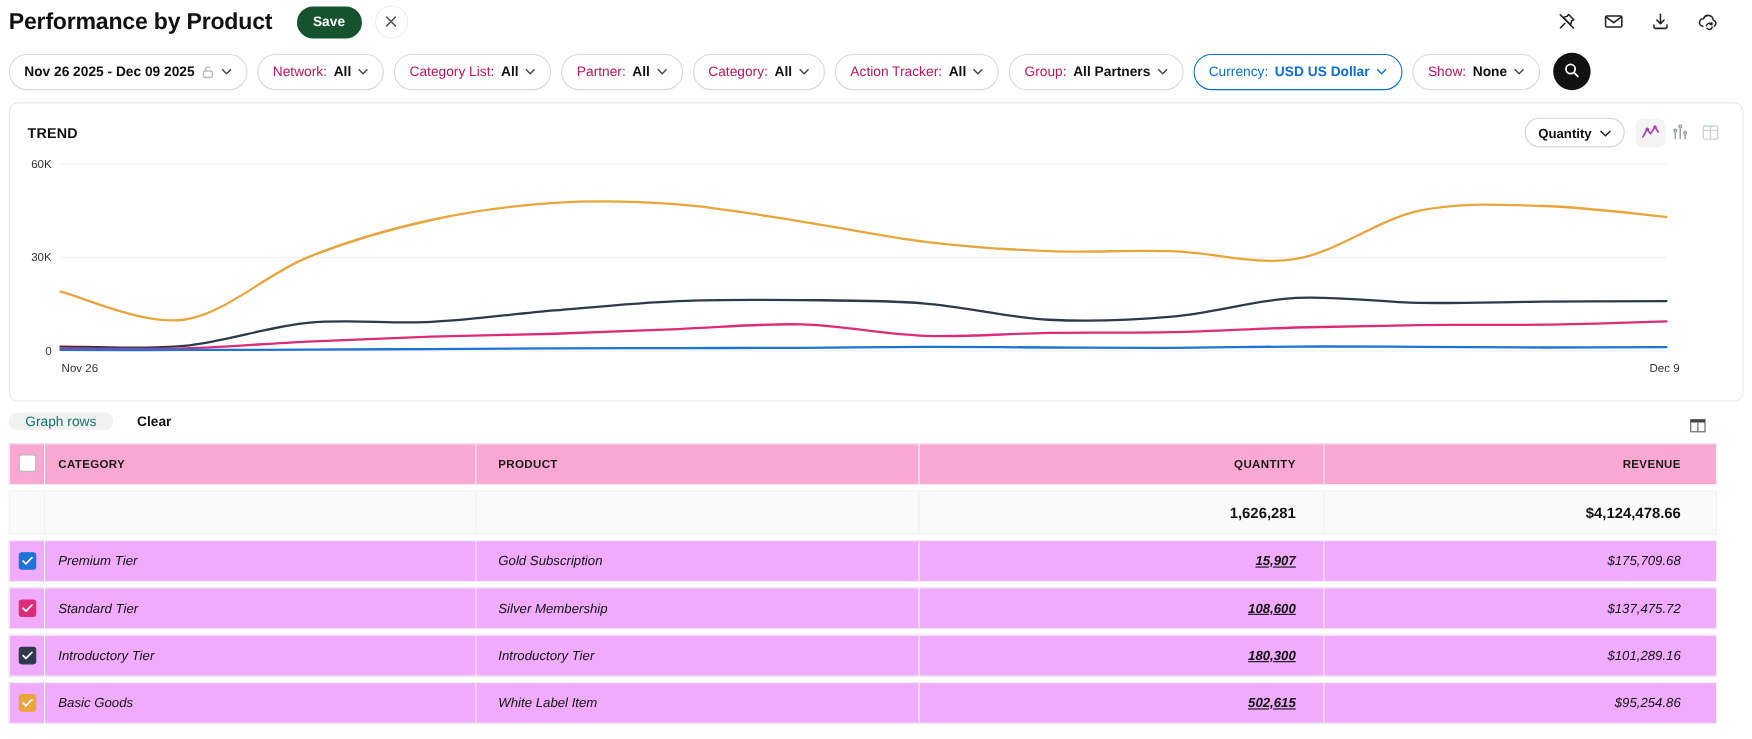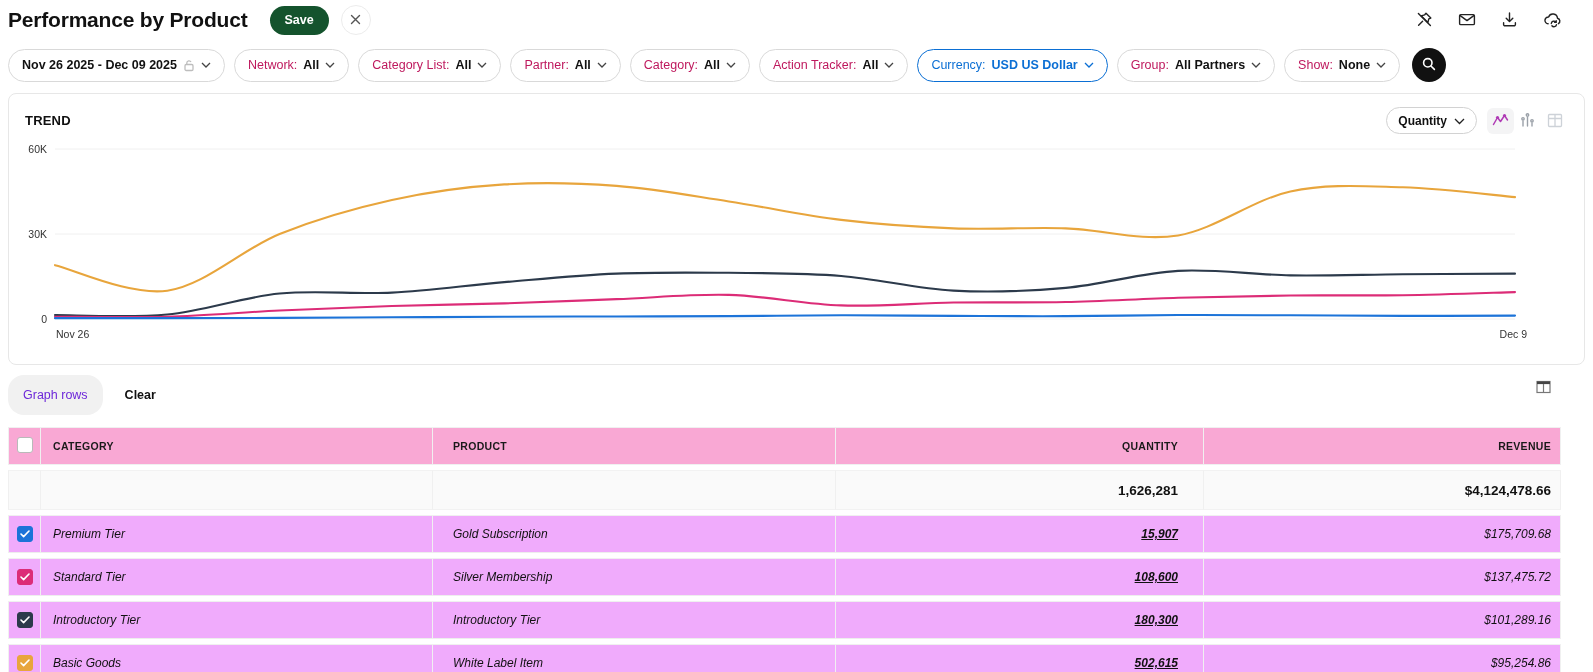--- a/index.html
+++ b/index.html
@@ -32,40 +32,40 @@
 .trend-title { font-size: 13px; font-weight: 700; letter-spacing: .2px; }
 .chart-controls { display: flex; align-items: center; gap: 10px; }
 .metric-pill { display: inline-flex; align-items: center; gap: 7px; height: 27px; padding: 0 11px;
   border: 1px solid #d2d2d2; border-radius: 14px; font-size: 12px; font-weight: 600; background:#fff; cursor: pointer; }
 .ctype-group { display: flex; align-items: center; }
 .ctype { width: 27px; height: 26px; display: flex; align-items: center; justify-content: center; border-radius: 6px; cursor: pointer; }
 .ctype.active { background: #f4f4f5; }
 #trend-svg { display: block; margin-top: 2px; }
 
 .toolbar { display: flex; align-items: center; margin: 10px 8px 0 8px; position: relative; }
-.graphrows-pill { background: #f1f1f1; color: #6d28d9; border: none; border-radius: 16px; height: 40px;
+.graphrows-pill { background: #f1f1f1; color: #0f766e; border: none; border-radius: 16px; height: 16px;
   padding: 0 15px; font-size: 12.5px; font-family: inherit; cursor: pointer; }
 .clear-btn { margin-left: 22px; background: none; border: none; font-size: 12.5px; font-weight: 700;
   color: #111; font-family: inherit; cursor: pointer; }
 .col-icon-btn { position: absolute; right: 34px; top: 5px; background: none; border: none; cursor: pointer; }
 
 table { margin: 7px 8px 0 8px; width: 1553px; border-collapse: separate; border-spacing: 0 5px; table-layout: fixed; }
 col.c-cb { width: 32px; } col.c-cat { width: 392px; } col.c-prod { width: 403px; }
 col.c-qty { width: 368px; } col.c-rev { width: 358px; }
 th, td { font-size: 12px; vertical-align: middle; }
 thead th { background: #f9a8d4; height: 38px; font-size: 10.5px; font-weight: 700; letter-spacing: .3px;
   text-align: left; color: #1a1a1a; border-top: 1px solid #f0f0f0; border-bottom: 1px solid #f0f0f0; }
 tr.totals td { background: #fafafa; height: 40px; font-size: 13.5px; font-weight: 700;
   border-top: 1px solid #f2f2f2; border-bottom: 1px solid #f2f2f2; }
 tr.data-row td { background: #f0abfc; height: 38px; border-top: 1px solid #f0f0f0; border-bottom: 1px solid #eee; font-style: italic; }
 td.cbc, th.cbc { text-align: center; border-left: 1px solid #f0f0f0; }
 .cat-c { padding-left: 12px; border-left: 1px solid #f0f0f0; }
 .prod-c { padding-left: 20px; border-left: 1px solid #f0f0f0; }
 .qty-c { text-align: right; padding-right: 25px; border-left: 1px solid #f0f0f0; }
-.rev-c { text-align: right; padding-right: 9px; border-left: 1px solid #f0f0f0; border-right: 1px solid #f0f0f0; }
+.rev-c { text-align: right; padding-right: 32px; border-left: 1px solid #f0f0f0; border-right: 1px solid #f0f0f0; }
 .qty-link { color: #111; font-weight: 700; text-decoration: underline; cursor: pointer; }
 .cb { display: inline-flex; width: 16px; height: 16px; border-radius: 3px; align-items: center; justify-content: center; cursor: pointer; }
 .cb-empty { background: #fff; border: 1.5px solid #b9b9b9; }
 </style>
 </head>
 <body>
 
 <div class="topbar">
   <div class="title-row">
     <span class="page-title">Performance by Product</span>
@@ -163,35 +163,35 @@
       </span>
       <span class="pill">
     <span class="lbl">Action Tracker:</span>
     <span class="val">All</span>
   <span style="display:inline-flex">
           <svg width="10" height="6" viewBox="0 0 10 6" fill="none">
             <path d="M1 1l4 4 4-4" stroke="#444" stroke-width="1.3"></path>
           </svg>
         </span>
       </span>
+      <span class="pill">
+    <span class="lbl">Group:</span>
+    <span class="val">All Partners</span>
+  <span style="display:inline-flex">
+          <svg width="10" height="6" viewBox="0 0 10 6" fill="none">
+            <path d="M1 1l4 4 4-4" stroke="#444" stroke-width="1.3"></path>
+          </svg>
+        </span>
+      </span>
       <span class="pill accent">
     <span class="lbl">Currency:</span>
     <span class="val">USD US Dollar</span>
   <span style="display:inline-flex">
           <svg width="10" height="6" viewBox="0 0 10 6" fill="none">
             <path d="M1 1l4 4 4-4" stroke="#0B6FD4" stroke-width="1.3"></path>
-          </svg>
-        </span>
-      </span>
-      <span class="pill">
-    <span class="lbl">Group:</span>
-    <span class="val">All Partners</span>
-  <span style="display:inline-flex">
-          <svg width="10" height="6" viewBox="0 0 10 6" fill="none">
-            <path d="M1 1l4 4 4-4" stroke="#444" stroke-width="1.3"></path>
           </svg>
         </span>
       </span>
       <span class="pill">
     <span class="lbl">Show:</span>
     <span class="val">None</span>
   <span style="display:inline-flex">
           <svg width="10" height="6" viewBox="0 0 10 6" fill="none">
             <path d="M1 1l4 4 4-4" stroke="#444" stroke-width="1.3"></path>
           </svg>

